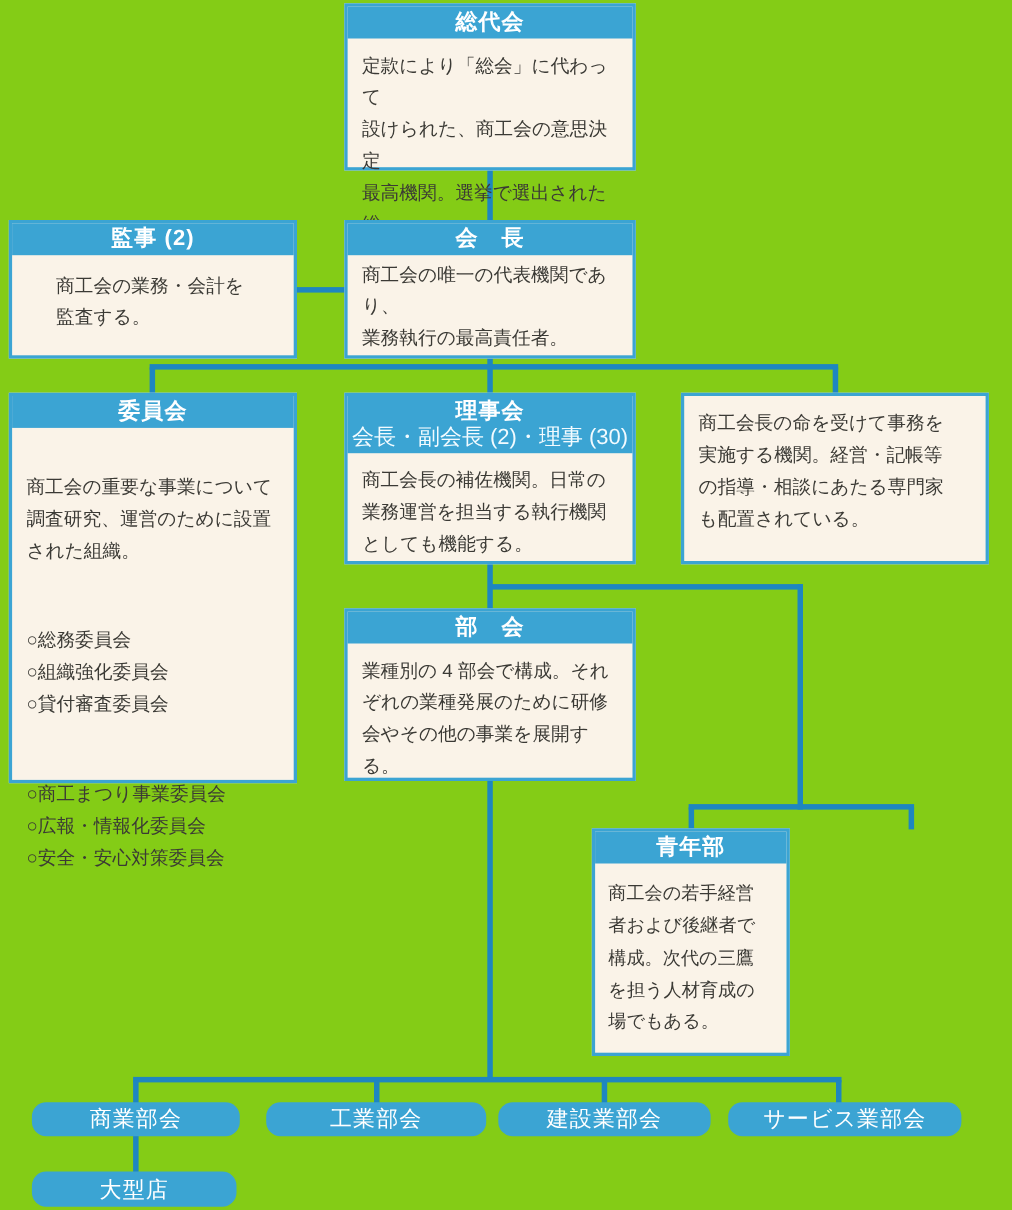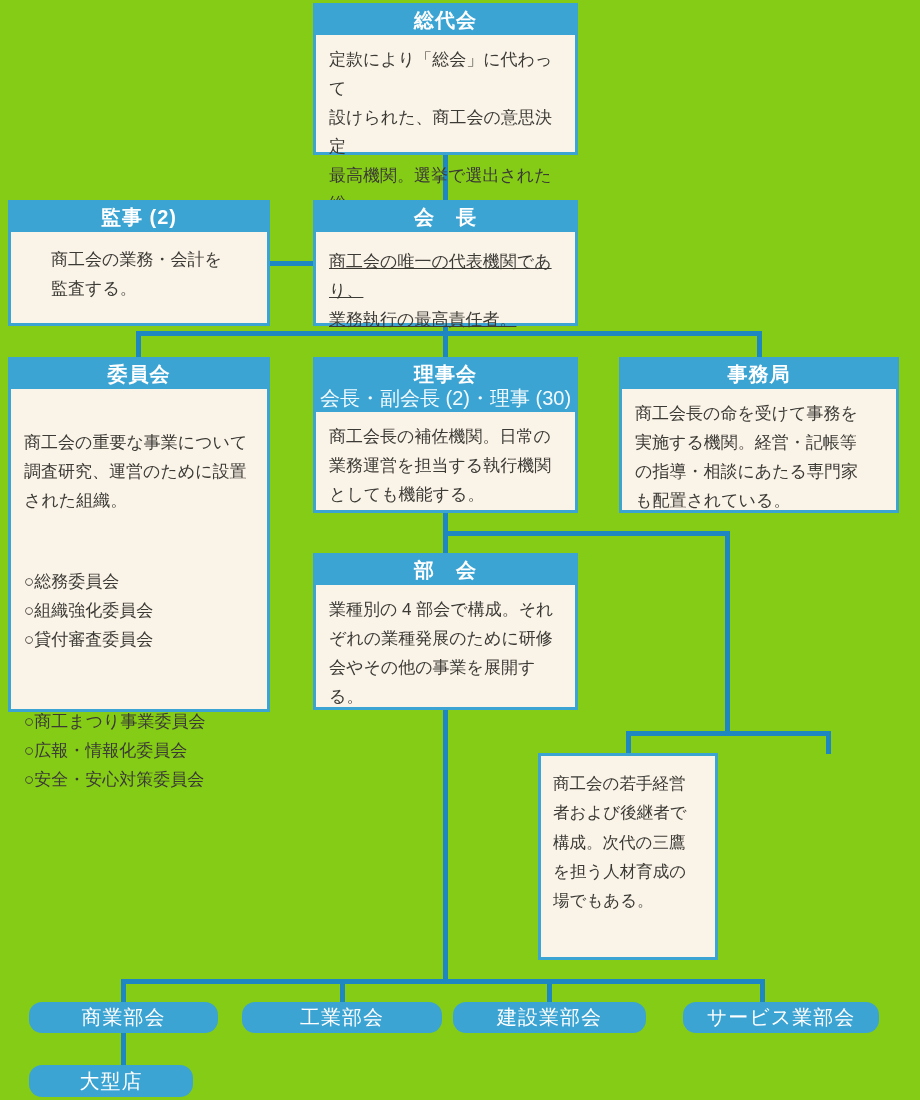--- a/index.html
+++ b/index.html
@@ -15,21 +15,21 @@
     text-align:center;height:29px;line-height:29px;letter-spacing:1px;
   }
   .node-header.two-line{height:52px;line-height:normal;padding-top:2px;box-sizing:border-box;}
   .node-header.two-line .hd-title{font-size:20px;font-weight:bold;line-height:25px;}
   .node-header.two-line .hd-sub{font-size:20px;font-weight:normal;letter-spacing:0;line-height:22px;color:#f2fbff;}
   .node-body{
     color:#3b3a35;font-size:17px;line-height:1.7;white-space:pre-line;
     padding:11px 10px 0 13px;
   }
   .node-body.pad-kanji{padding:14px 10px 0 40px;}
-  .node-body.pad-kaicho{padding:16px 10px 0 13px;text-decoration:underline;}
+  .node-body.pad-kaicho{padding:4px 10px 0 13px;}
   .node-body.small{font-size:16.5px;line-height:1.78;padding:13px 8px 0 12px;}
   .list-block{white-space:pre-line;}
   .list-gap-lg{margin-top:24px;}
   .list-gap-sm{margin-top:24px;}
   .label-box{
     position:absolute;background:#3ba4d3;color:#fff;font-weight:normal;font-size:20px;
     display:flex;align-items:center;justify-content:center;letter-spacing:1px;box-sizing:border-box;border-radius:13px;
   }
   .conn{position:absolute;background:#1e86c0;}
 </style>
@@ -97,42 +97,42 @@
     <div class="node-header two-line">
       <div class="hd-title">理事会</div>
       <div class="hd-sub">会長・副会長 (2)・理事 (30)</div>
     </div>
     <div class="node-body">商工会長の補佐機関。日常の
 業務運営を担当する執行機関
 としても機能する。</div>
   </div>
 
   <div class="node" style="left:619px;top:357px;width:280px;height:156px">
-    <div class="node-header">事務局</div>
     <div class="node-body">商工会長の命を受けて事務を
 実施する機関。経営・記帳等
 の指導・相談にあたる専門家
 も配置されている。</div>
   </div>
 
   <div class="node" style="left:313px;top:553px;width:265px;height:157px">
     <div class="node-header">部　会</div>
     <div class="node-body">業種別の 4 部会で構成。それ
 ぞれの業種発展のために研修
 会やその他の事業を展開する。</div>
   </div>
 
   <div class="node" style="left:538px;top:753px;width:180px;height:207px">
+    <div class="node-header">青年部</div>
     <div class="node-body small">商工会の若手経営
 者および後継者で
 構成。次代の三鷹
 を担う人材育成の
 場でもある。</div>
   </div>
 
 
   <div class="label-box" style="left:29px;top:1002px;width:189px;height:31px">商業部会</div>
   <div class="label-box" style="left:242px;top:1002px;width:200px;height:31px">工業部会</div>
   <div class="label-box" style="left:453px;top:1002px;width:193px;height:31px">建設業部会</div>
-  <div class="label-box" style="left:683px;top:1002px;width:196px;height:31px">サービス業部会</div>
-  <div class="label-box" style="left:29px;top:1065px;width:164px;height:32px">大型店</div>
+  <div class="label-box" style="left:662px;top:1002px;width:212px;height:31px">サービス業部会</div>
+  <div class="label-box" style="left:29px;top:1065px;width:186px;height:32px">大型店</div>
 
 </div>
 
 </body></html>

